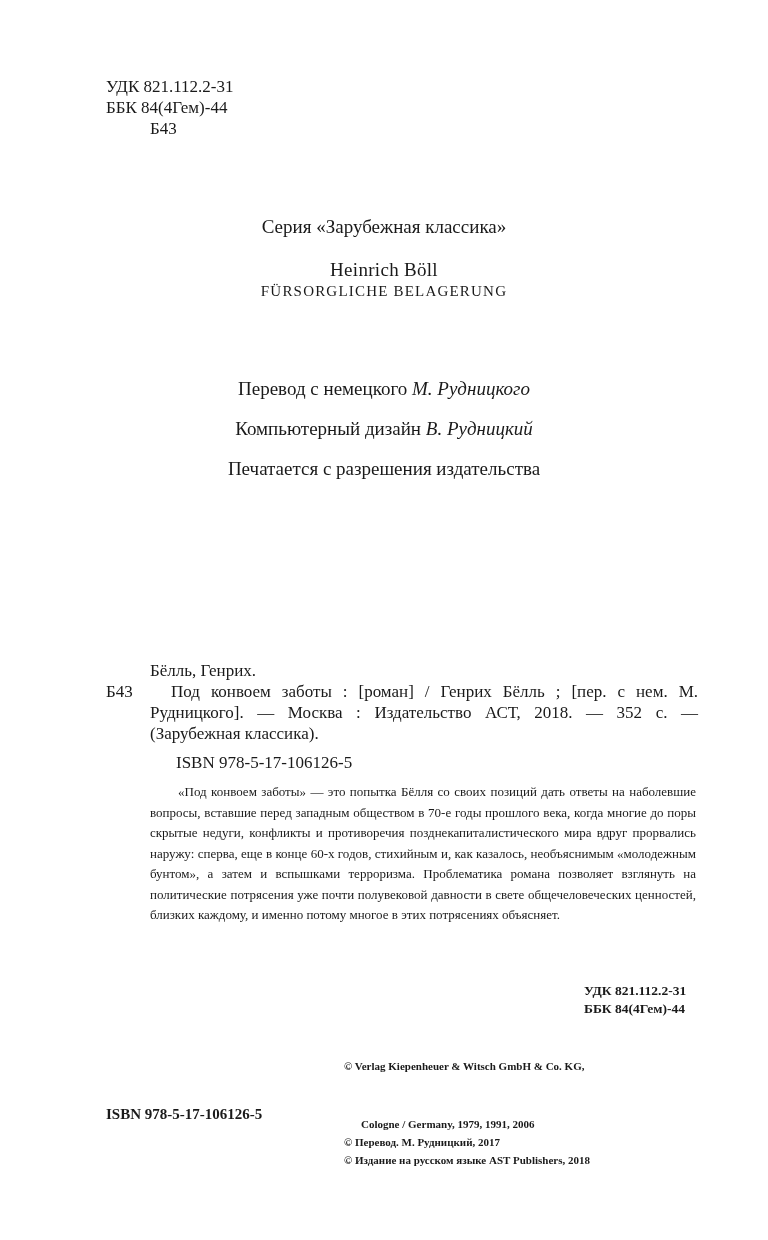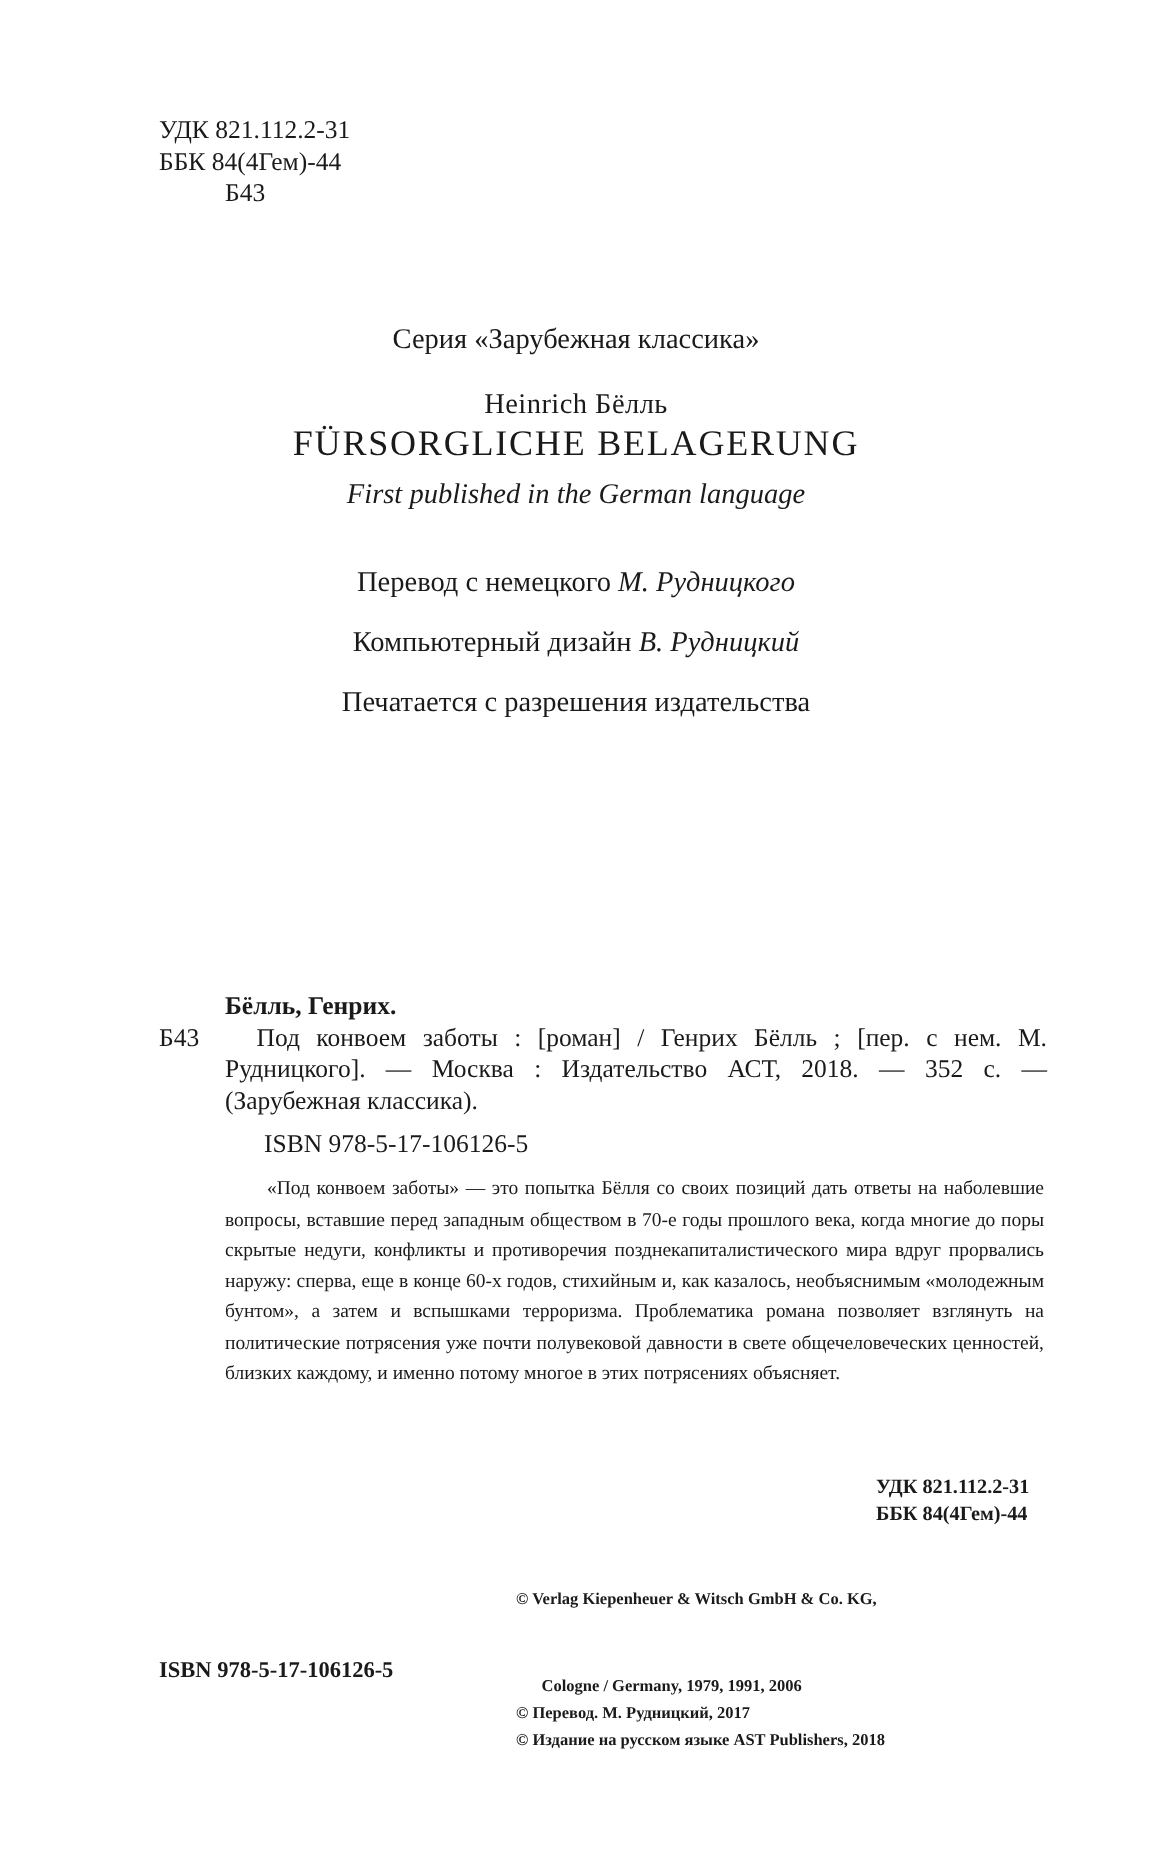--- a/index.html
+++ b/index.html
@@ -4,28 +4,28 @@
 <style>
   html, body { margin: 0; padding: 0; background: #ffffff; }
   body { width: 768px; height: 1240px; position: relative; overflow: hidden;
          font-family: "Liberation Serif", "DejaVu Serif", serif; color: #1a1a1a; }
   .abs { position: absolute; white-space: nowrap; }
   .top-codes { left: 106px; top: 76px; font-size: 17px; line-height: 21px; }
   .top-codes .b43 { padding-left: 44px; }
   .center { left: 0; width: 768px; text-align: center; font-size: 19px; }
   .series { top: 216px; }
   .author { top: 259px; letter-spacing: 0.3px; }
-  .title { top: 283px; letter-spacing: 1.2px; font-size: 24px; }
+  .title { top: 283px; letter-spacing: 1.2px; font-size: 15px; }
   .ital { font-style: italic; }
   .firstpub { top: 318px; line-height: 23px; }
   .transl { top: 378px; }
   .design { top: 418px; }
   .permit { top: 457px; line-height: 24px; }
   .catalog { left: 106px; top: 660px; width: 592px; font-size: 17px; line-height: 21px; }
-  .catalog .author-b { font-weight: bold; padding-left: 44px; }
+  .catalog .author-b { font-weight: normal; padding-left: 44px; }
   .catalog .row { display: flex; }
   .catalog .code { width: 44px; flex: none; }
   .catalog .body { flex: 1; text-align: justify; text-align-last: left; white-space: normal; }
   .catalog .indent { text-indent: 21px; }
   .catalog .isbn { padding-left: 70px; margin-top: 8px; }
   .abstract { left: 150px; top: 782px; width: 546px; font-size: 13px; line-height: 20.5px;
               text-align: justify; white-space: normal; text-indent: 28px; }
   .bottom-codes { left: 584px; top: 982px; font-size: 13.5px; line-height: 18px; font-weight: bold; }
   .copyright { left: 344px; top: 1057px; font-size: 11px; line-height: 18px; font-weight: bold; }
   .copyright .cont { padding-left: 17px; margin-top: 40px; }
@@ -34,25 +34,24 @@
 </head>
 <body>
 
 <div class="abs top-codes">
   <div>УДК 821.112.2-31</div>
   <div>ББК 84(4Гем)-44</div>
   <div class="b43">Б43</div>
 </div>
 
 <div class="abs center series">Серия «Зарубежная классика»</div>
-<div class="abs center author">Heinrich Бёлль</div>
+<div class="abs center author">Heinrich Böll</div>
 <div class="abs center title">FÜRSORGLICHE BELAGERUNG</div>
 
 <div class="abs center firstpub ital">
-  <div>First published in the German language</div>
 </div>
 
 <div class="abs center transl">
   <span>Перевод с немецкого </span><span class="ital">М. Рудницкого</span>
 </div>
 
 <div class="abs center design">
   <span>Компьютерный дизайн </span><span class="ital">В. Рудницкий</span>
 </div>
 

